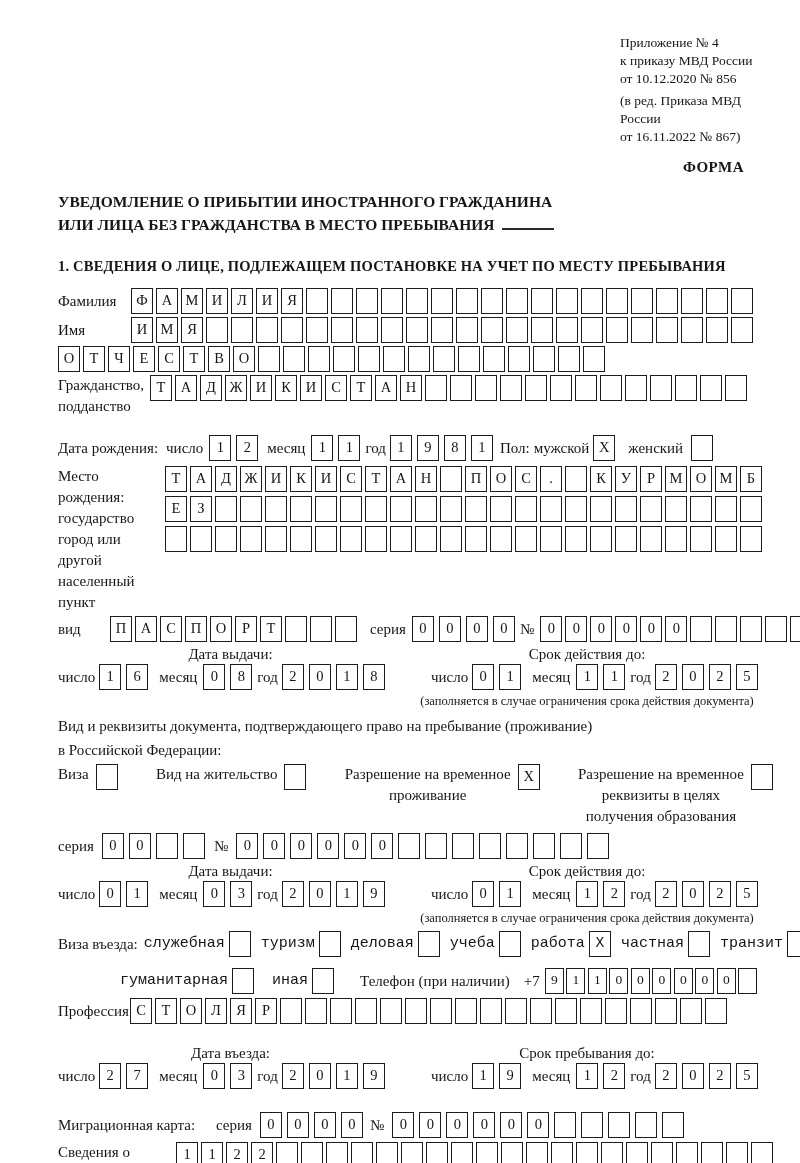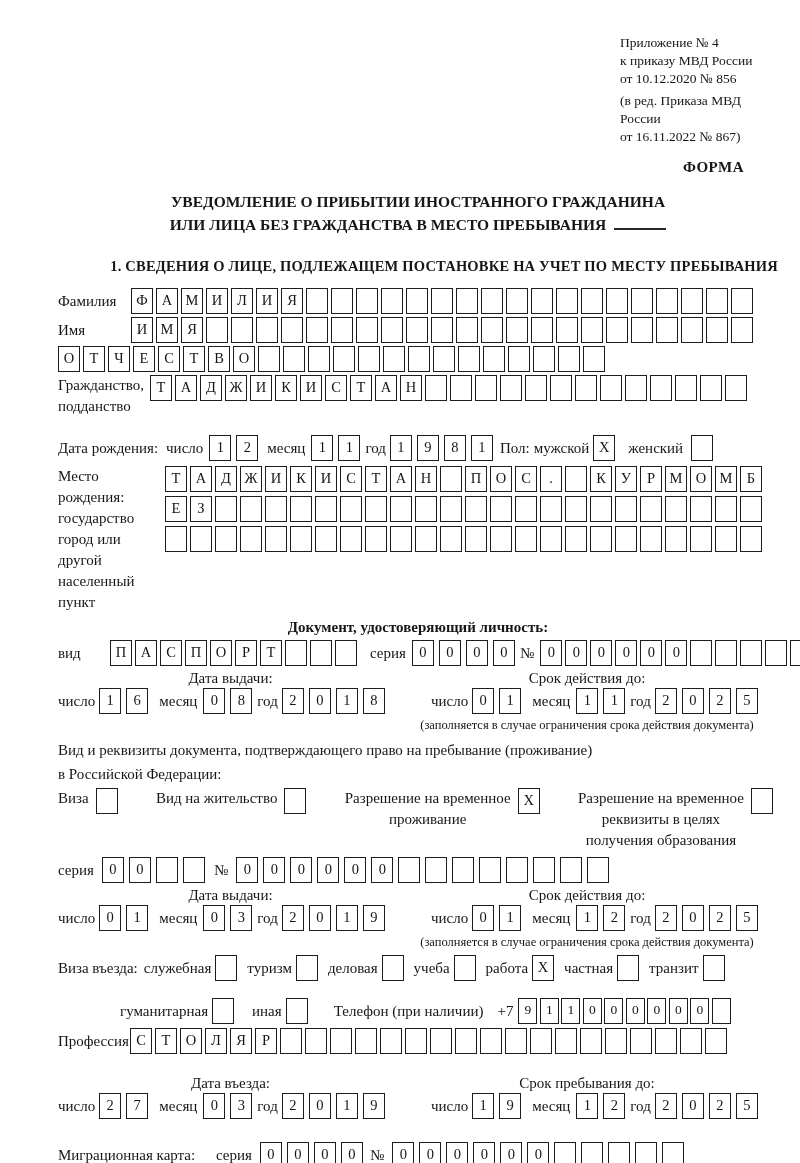--- a/index.html
+++ b/index.html
@@ -6,23 +6,23 @@
   body{width:800px;height:1163px;background:#ffffff;color:#161616;
        font-family:"Liberation Serif", "DejaVu Serif", serif;font-size:15px;overflow:hidden;}
   .page{padding:34px 22px 0 58px;box-sizing:border-box;width:800px;}
 
   
   .annex{margin-left:562px;line-height:18px;font-size:13.5px;}
   .annex .gap{height:4px;}
   .form-label{text-align:right;padding-right:34px;font-weight:bold;font-size:15px;margin-top:13px;letter-spacing:.5px;}
 
   
-  .title{font-weight:bold;font-size:15.5px;text-align:center;margin-top:14px;line-height:23px;}
+  .title{font-weight:bold;font-size:15.5px;margin-top:14px;line-height:23px;}
   .title .uline{display:inline-block;width:52px;border-bottom:2px solid #2a2a2a;height:14px;margin-left:8px;}
-  .sect{font-weight:bold;font-size:14.5px;margin-top:22px;letter-spacing:.2px;text-align:right;}
+  .sect{font-weight:bold;font-size:14.5px;margin-top:22px;letter-spacing:.2px;}
 
   
   .rows{margin-top:13px;}
   .row{display:flex;align-items:flex-start;margin-bottom:3px;}
   .lbl{line-height:26px;flex:none;}
   .lbl2{line-height:21px;flex:none;}
   .cells{display:flex;flex:none;}
   .cell{box-sizing:border-box;flex:none;width:22px;height:26px;border:1.6px solid #1d1d1d;
         margin-right:3px;text-align:center;font-size:14.5px;line-height:22px;background:#fff;}
   .dcells .cell{margin-right:5px;}
@@ -37,21 +37,21 @@
   .col-r{width:368px;flex:none;}
   .colhead{text-align:center;line-height:19px;}
   .note{font-size:12.5px;text-align:center;line-height:17px;margin-top:2px;}
 
   .intro{line-height:24px;}
   .ckrow{display:flex;align-items:flex-start;justify-content:space-between;margin-top:2px;margin-bottom:6px;padding-right:2px;}
   .opt{display:flex;align-items:flex-start;}
   .opt .optlabel{text-align:center;line-height:21px;margin-right:7px;}
   .opt .cells{margin-top:0;}
 
-  .pp{display:flex;align-items:flex-end;margin-right:7px;}
+  .pp{display:flex;align-items:flex-end;margin-right:7px;font-family:Liberation Mono, monospace;}
   .pp .lbl{margin-right:4px;}
 
   .repwrap{display:flex;margin-top:4px;}
 </style>
 </head>
 <body>
 
 <div class="page">
 
   <div class="annex">
@@ -307,21 +307,20 @@
             <span class="cell"></span>
             <span class="cell"></span>
             <span class="cell"></span>
             <span class="cell"></span>
             <span class="cell"></span>
             <span class="cell"></span>
           </span>
       </span>
     </div>
 
-    <div class="center-b">Документ, удостоверяющий личность:</div>
     <div class="row">
       <span class="lbl" style="width:52px;">вид</span>
       <span class="cells">
           <span class="cell">П</span>
           <span class="cell">А</span>
           <span class="cell">С</span>
           <span class="cell">П</span>
           <span class="cell">О</span>
           <span class="cell">Р</span>
           <span class="cell">Т</span>
@@ -550,21 +549,21 @@
           </span>
       </span>
       <span class="pp" style="margin-right:0;">
         <span class="lbl">транзит</span>
         <span class="cells">
             <span class="cell"></span>
           </span>
       </span>
     </div>
 
-    <div class="row" style="margin-top:17px;">
+    <div class="row" style="margin-top:11px;">
       <span style="width:62px;flex:none;"></span>
       <span class="pp">
         <span class="lbl">гуманитарная</span>
         <span class="cells">
             <span class="cell"></span>
           </span>
       </span>
       <span class="pp" style="margin-left:8px;">
         <span class="lbl">иная</span>
         <span class="cells">

